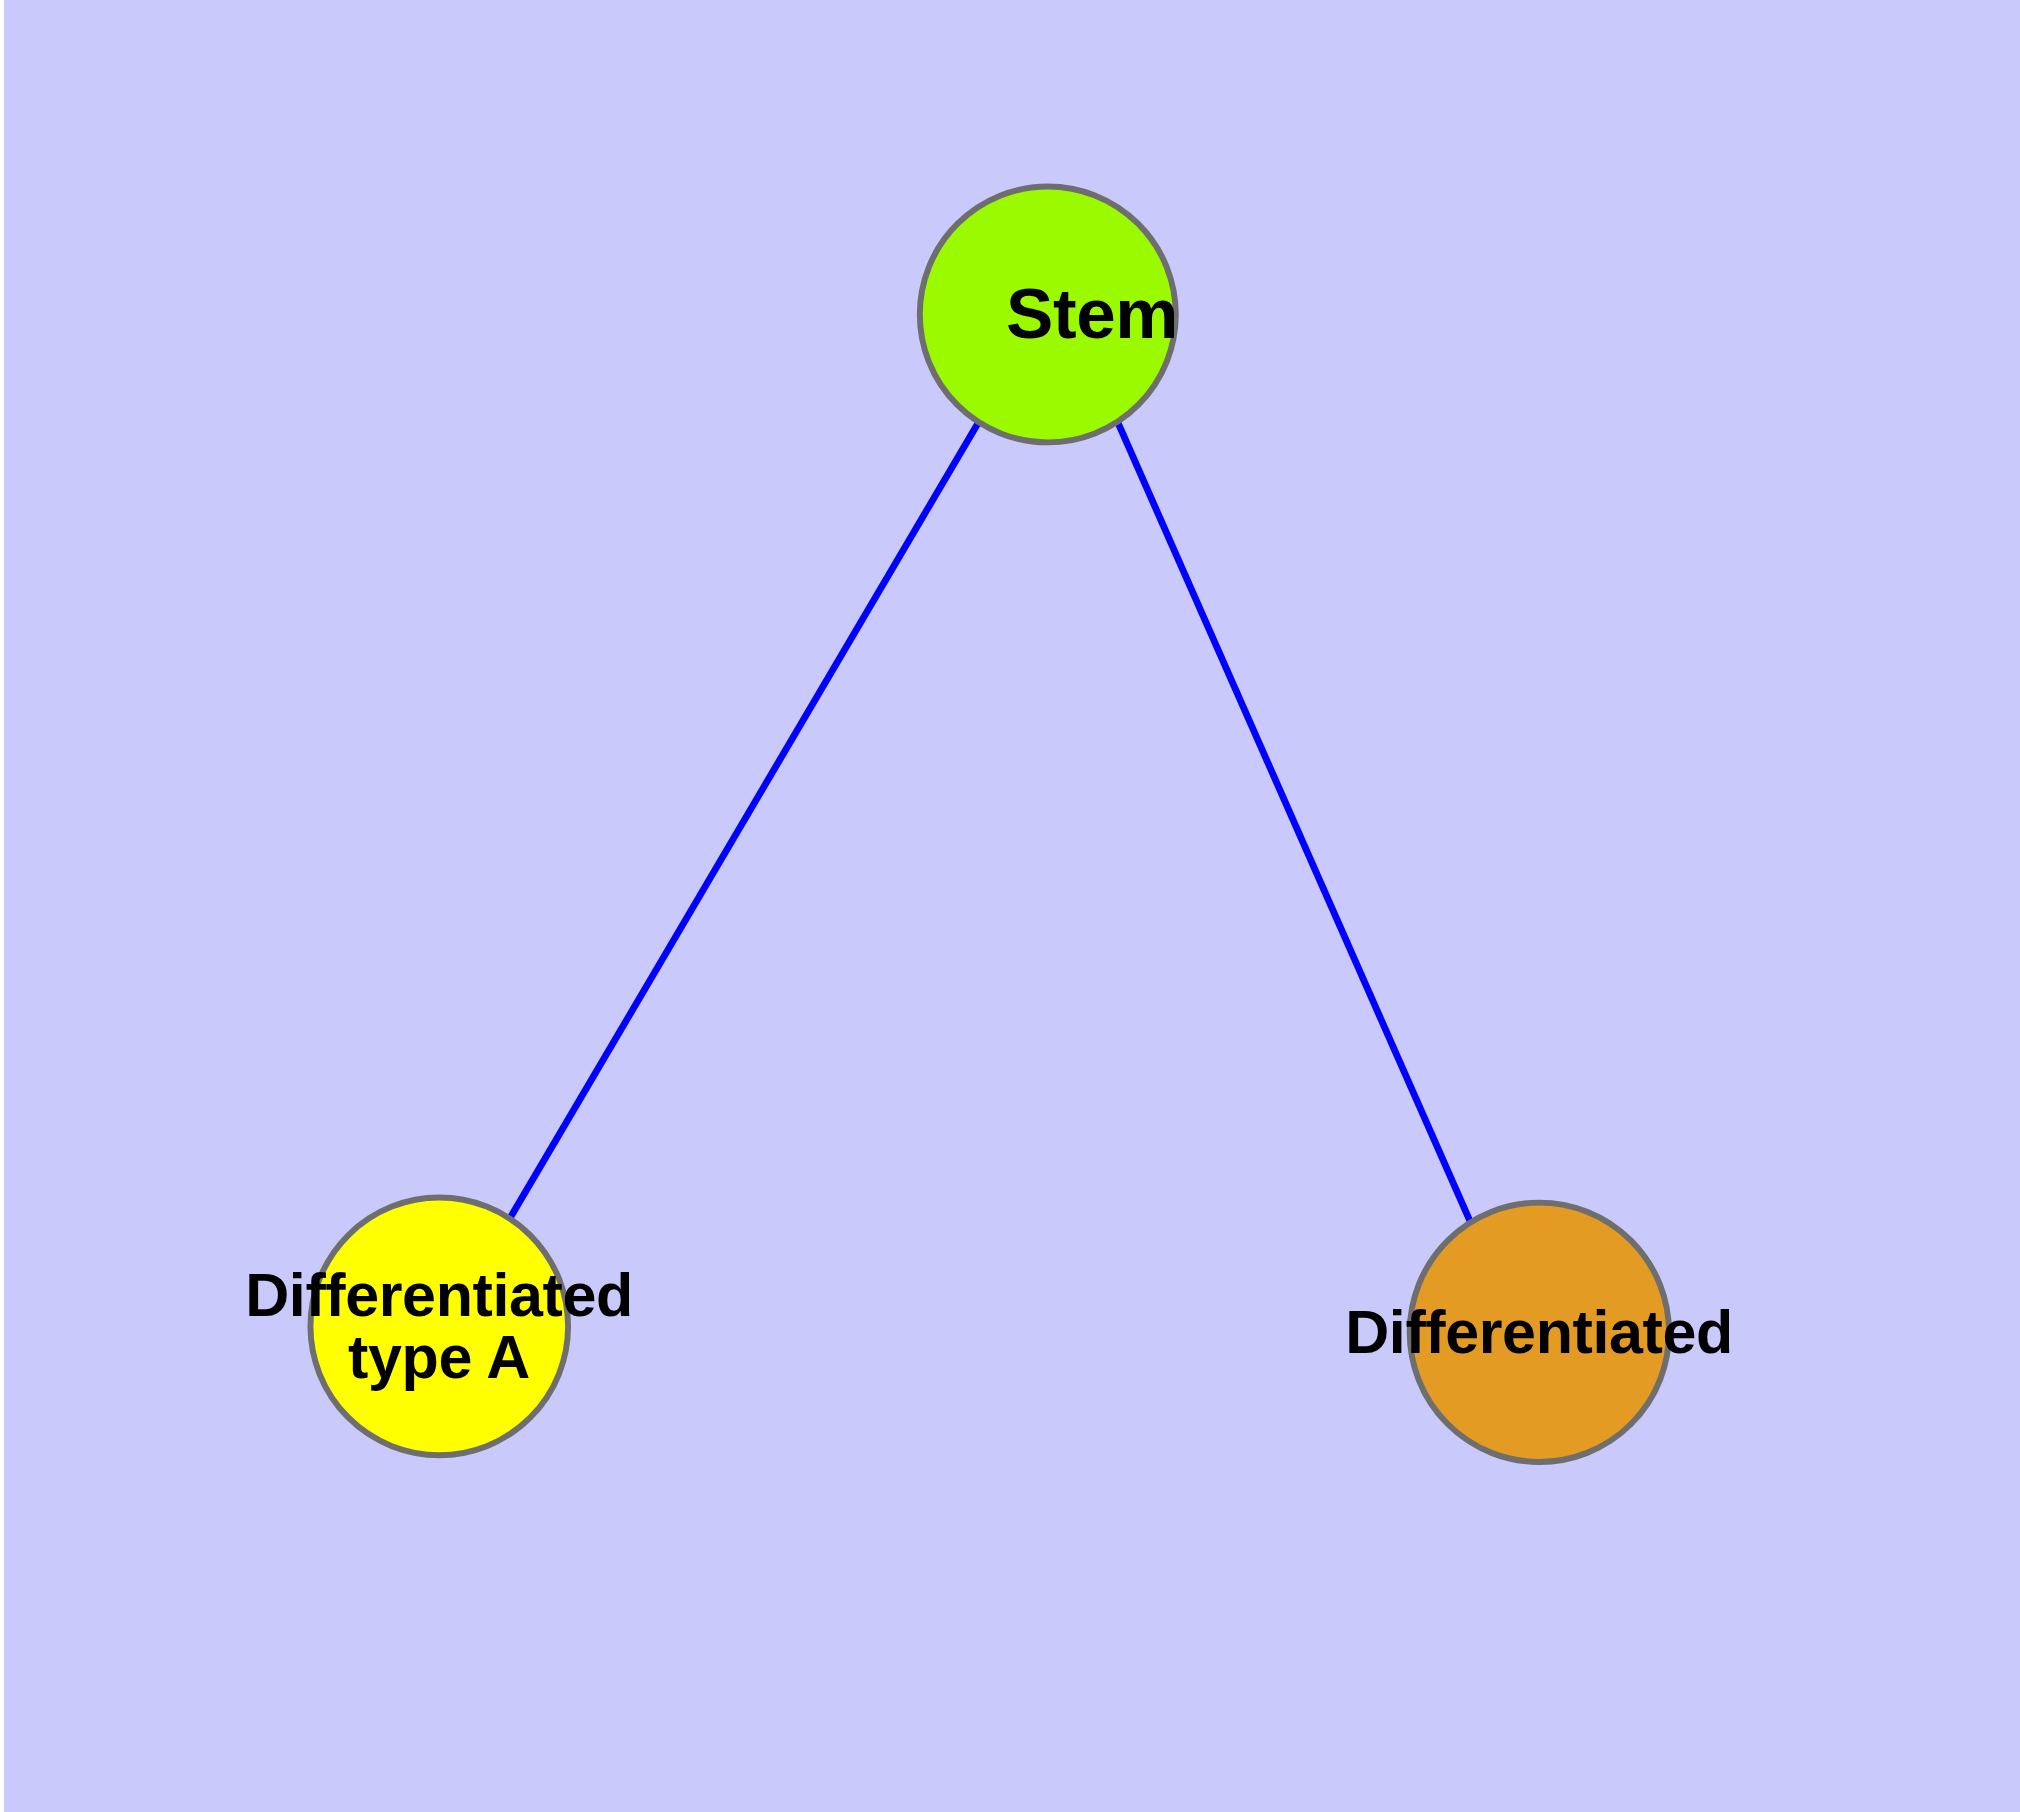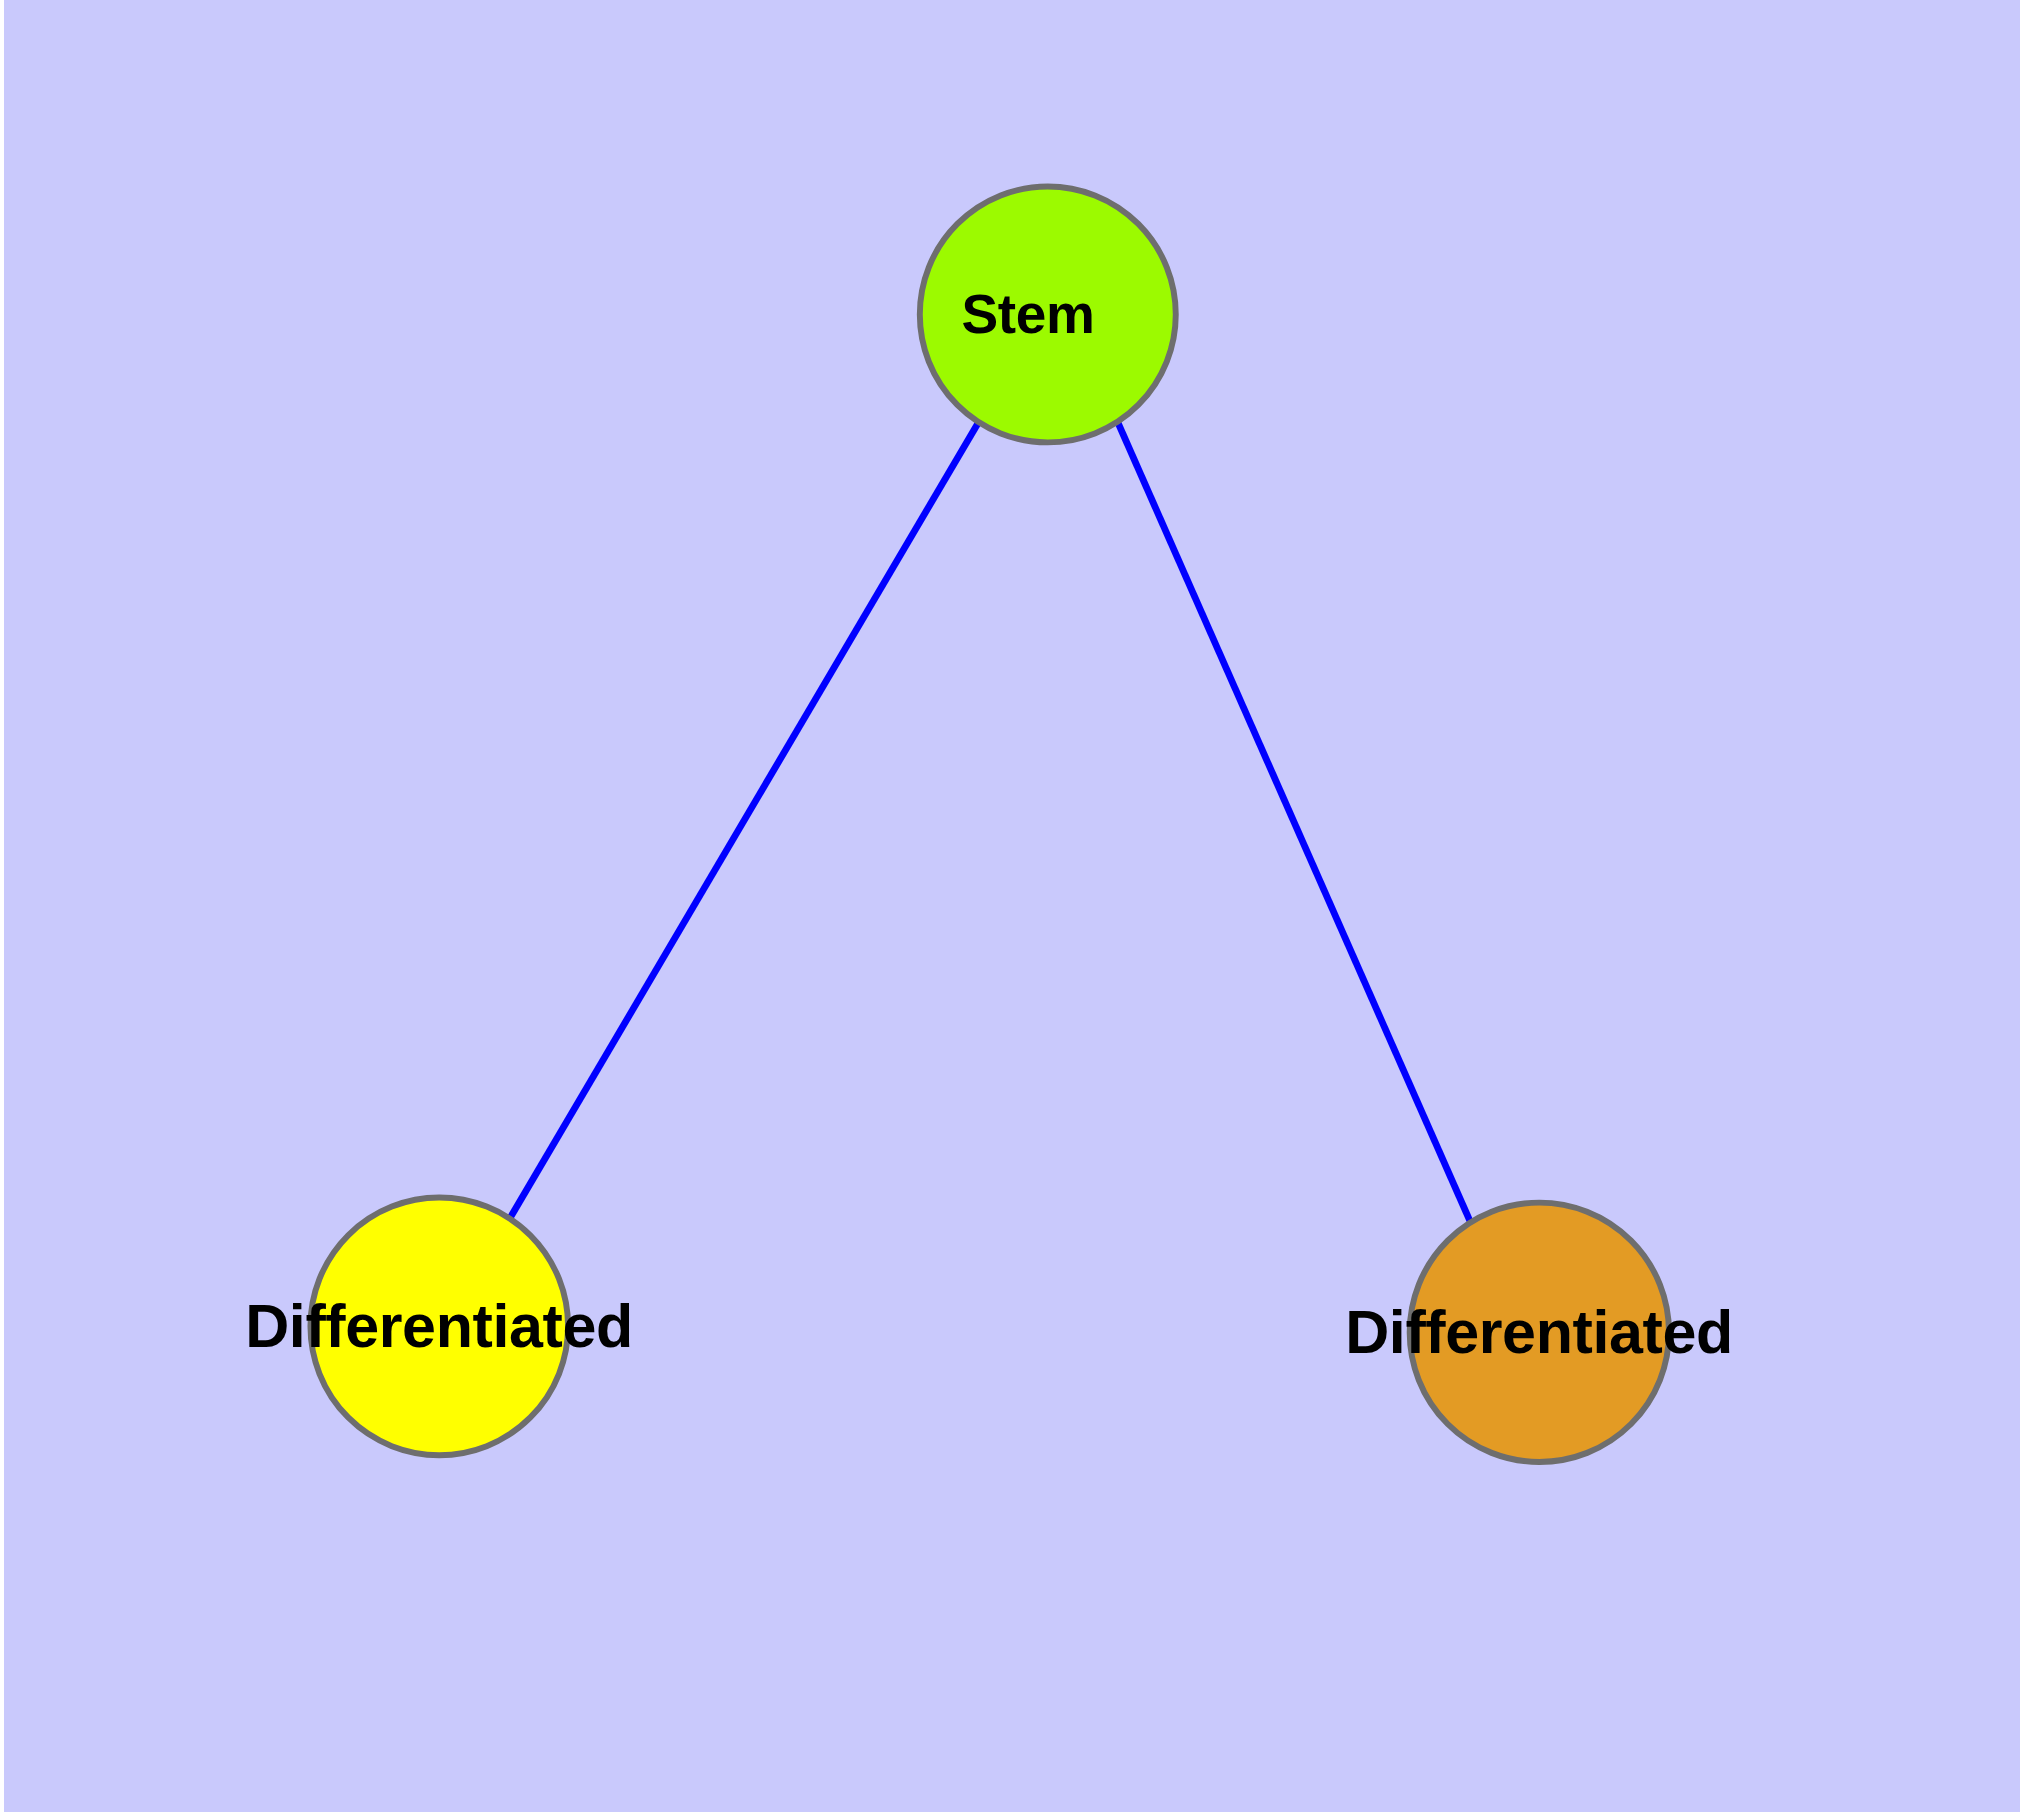--- a/index.html
+++ b/index.html
@@ -39,22 +39,22 @@
     z-index: 3;
     color: #000000;
     font-weight: bold;
     text-align: center;
     white-space: nowrap;
     line-height: 1.02;
     letter-spacing: -0.4px;
     pointer-events: none;
   }
   #label-stem {
-    font-size: 55px;
-    left: 1028px;
+    font-size: 71px;
+    left: 1092px;
     top: 314px;
     transform: translate(-50%, -50%);
   }
   #label-type-a {
     font-size: 61px;
     left: 439px;
     top: 1326px;
     transform: translate(-50%, -50%);
   }
   #label-type-b {
@@ -84,20 +84,21 @@
       <circle cx="1816" cy="1572" r="153" fill="#e39b24" stroke="#6e6e6e" stroke-width="7"></circle>
     </g>
   </svg>
 
   <div class="node-label" id="label-stem">
     <div>Stem</div>
   </div>
 
   <div class="node-label" id="label-type-a">
     <div>Differentiated</div>
+    <div>type A</div>
   </div>
 
   <div class="node-label" id="label-type-b">
     <div>Differentiated</div>
   </div>
 
 </div>
 
 
 </body></html>

